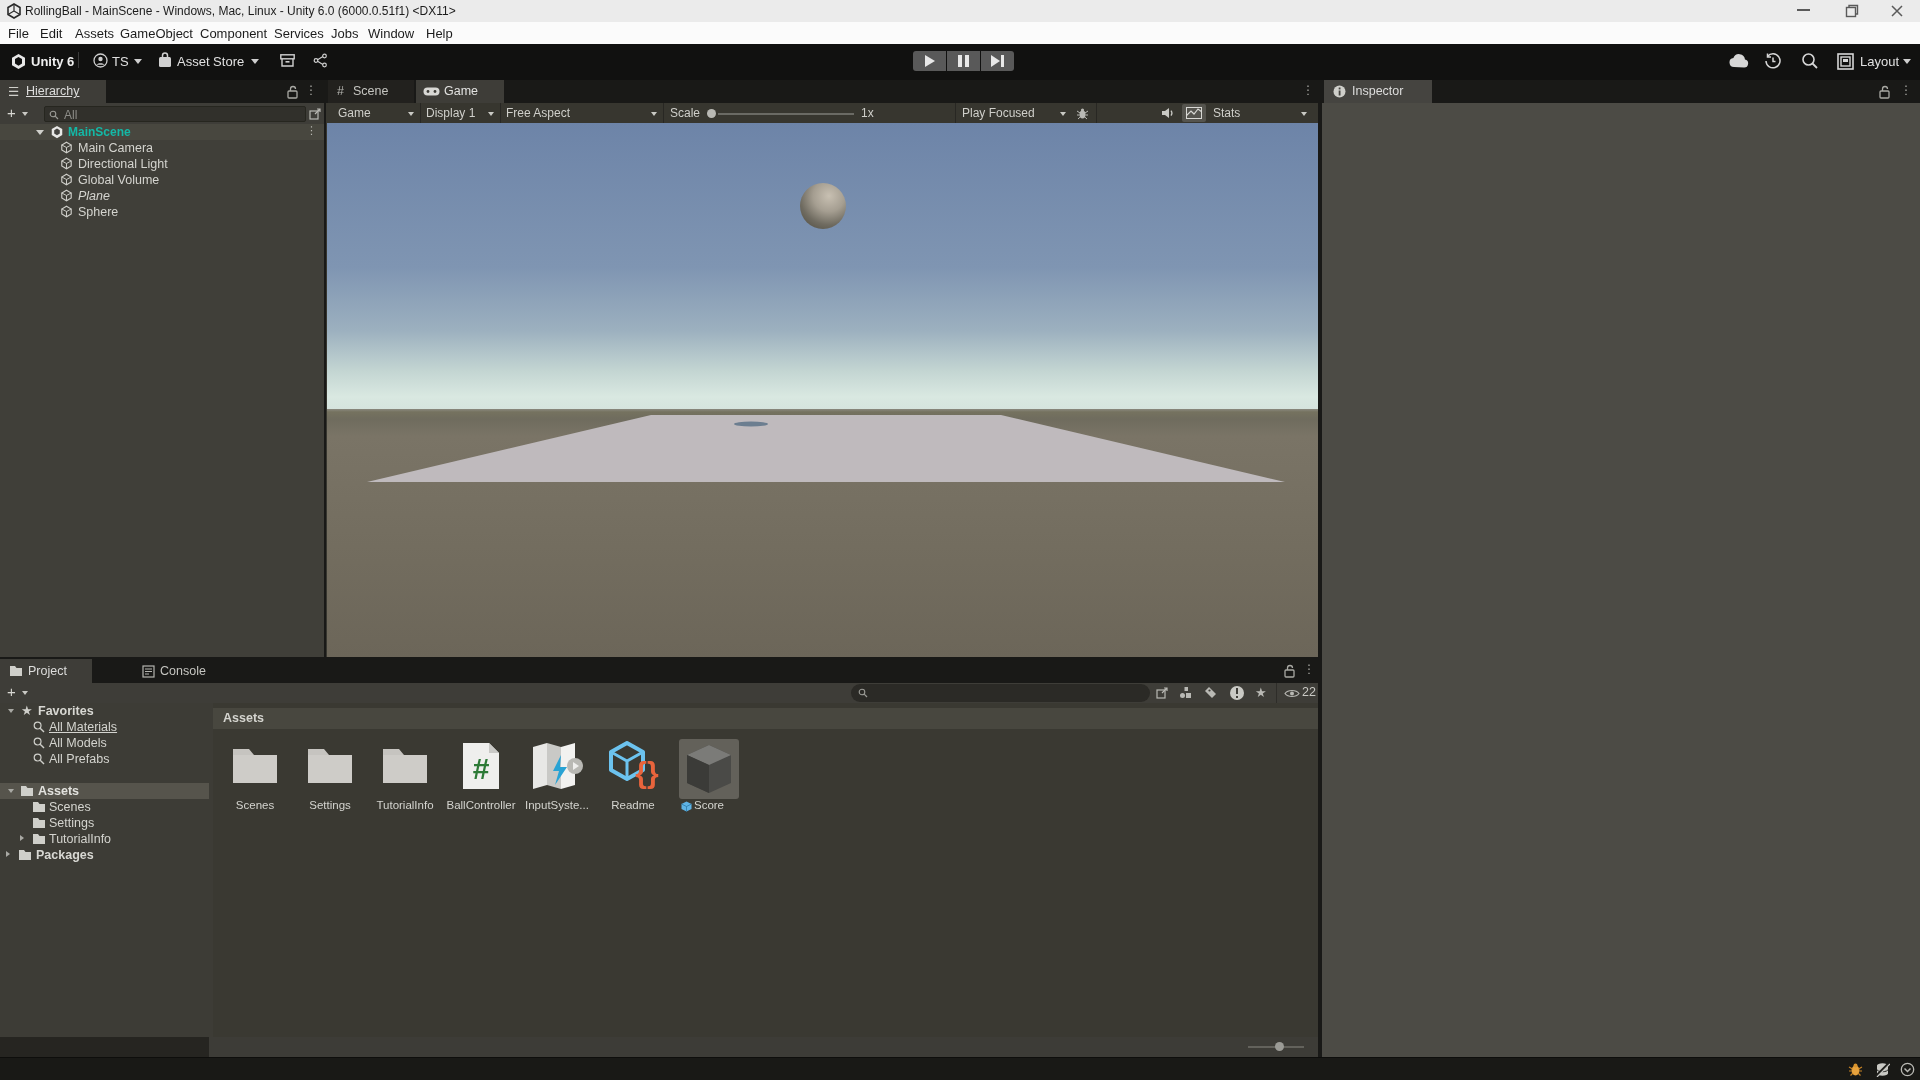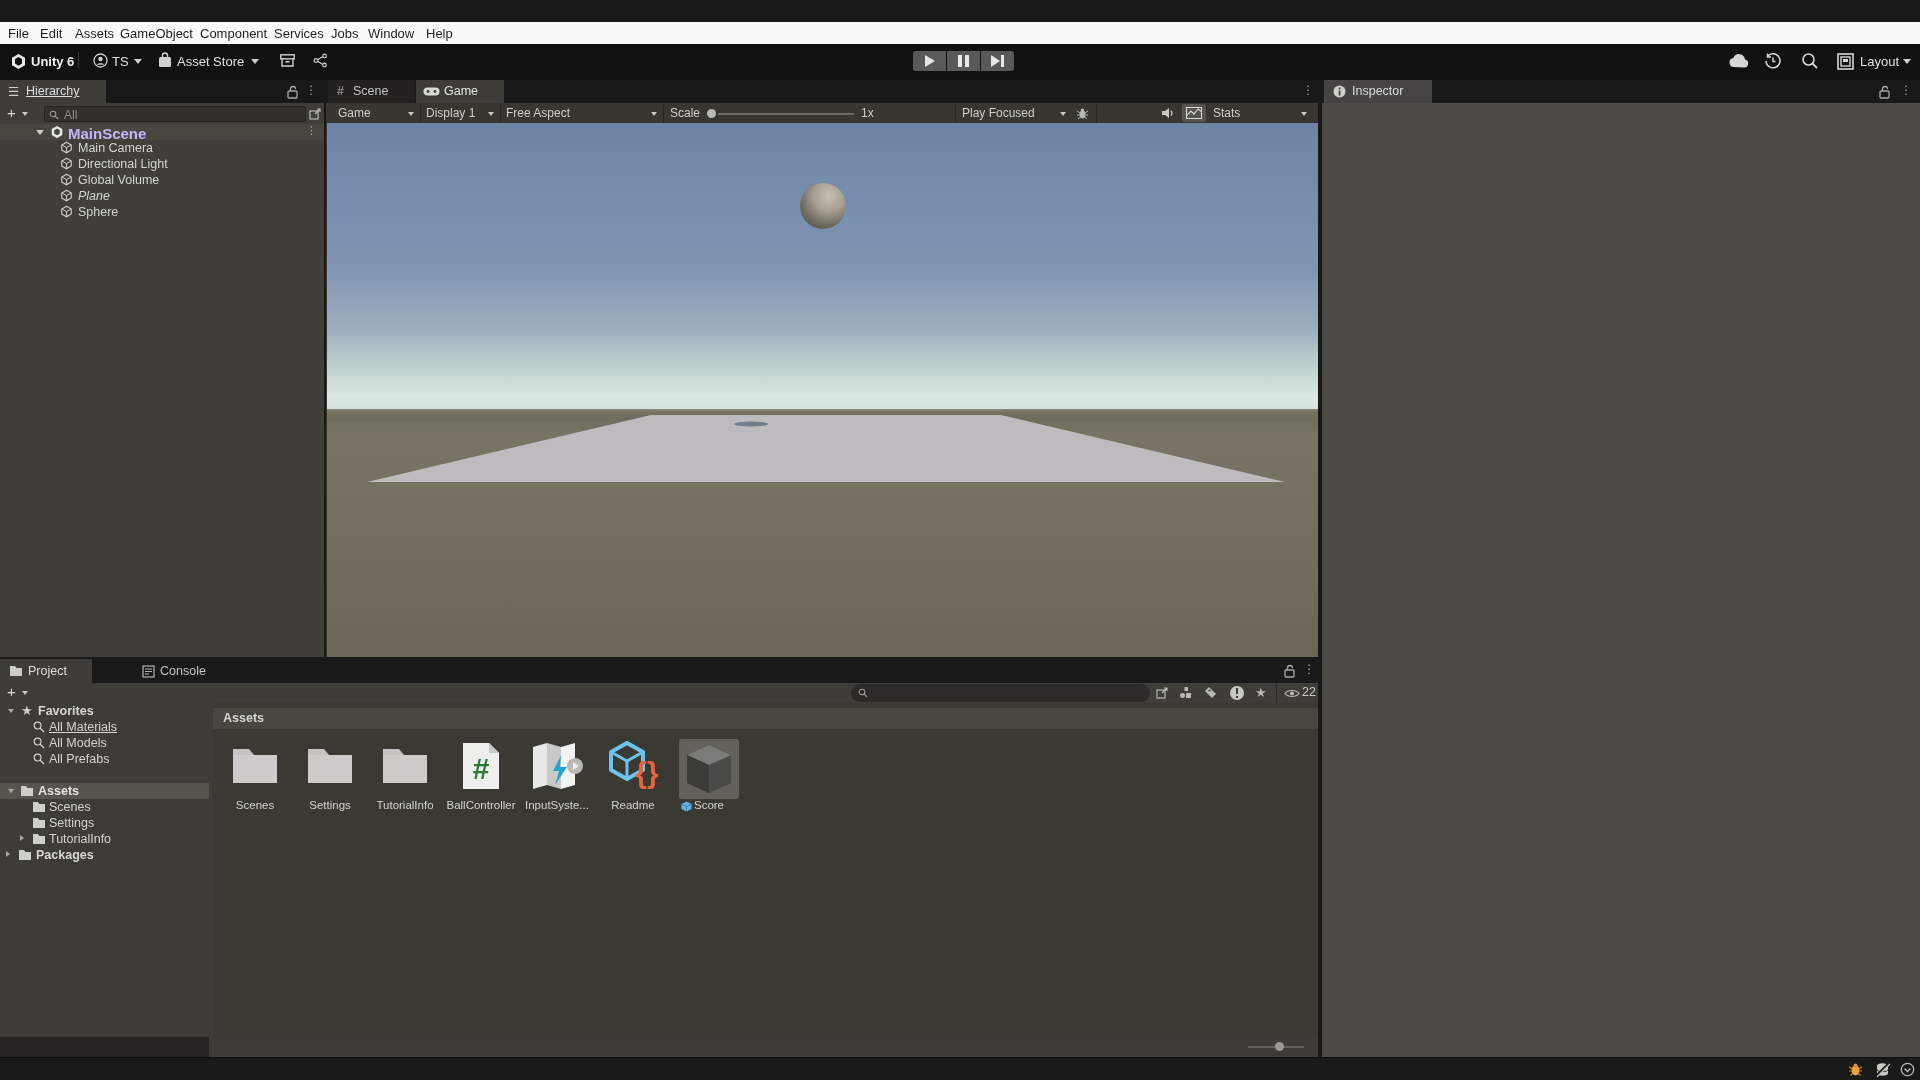--- a/index.html
+++ b/index.html
@@ -5,20 +5,35 @@
   * { margin:0; padding:0; box-sizing:border-box; }
   html,body { width:1920px; height:1080px; overflow:hidden; background:#191917; }
   body { font-family:"Liberation Sans", sans-serif; }
   .abs { position:absolute; }
   #root { position:relative; width:1920px; height:1080px; background:#191917; }
 </style>
 </head>
 <body>
 <div id="root">
 
+  <div class="abs" style="left:0;top:0;width:1920px;height:22px;background:#ebebeb;">
+    <svg class="abs" style="left:6px;top:3px;" width="16" height="16" viewBox="0 0 16 16">
+      <path d="M8 1 L14 4.5 L14 11.5 L8 15 L2 11.5 L2 4.5 Z" fill="none" stroke="#2a2a2a" stroke-width="1.6"></path>
+      <path d="M8 1 L8 8 L2 11.5 M8 8 L14 11.5" stroke="#2a2a2a" stroke-width="1.2" fill="none"></path>
+    </svg>
+    <div class="abs" style="left:25px;top:4px;font-size:12px;color:#1c1c1c;">RollingBall - MainScene - Windows, Mac, Linux - Unity 6.0 (6000.0.51f1) &lt;DX11&gt;</div>
+    <div class="abs" style="left:1797px;top:9px;width:13px;height:2px;background:#5a5a5a;"></div>
+    <svg class="abs" style="left:1845px;top:4px;" width="14" height="14" viewBox="0 0 14 14">
+      <rect x="1.5" y="3.5" width="9" height="9" fill="none" stroke="#5a5a5a" stroke-width="1.4"></rect>
+      <path d="M4 3.5 L4 1.5 L12.5 1.5 L12.5 10 L10.5 10" fill="none" stroke="#5a5a5a" stroke-width="1.4"></path>
+    </svg>
+    <svg class="abs" style="left:1890px;top:4px;" width="14" height="14" viewBox="0 0 14 14">
+      <path d="M2 2 L12 12 M12 2 L2 12" stroke="#5a5a5a" stroke-width="1.5"></path>
+    </svg>
+  </div>
 
   <div class="abs" style="left:0;top:22px;width:1920px;height:22px;background:#fbfbfb;font-size:13px;color:#1c1c1c;">
     <span class="abs" style="left:8px;top:4px;">File</span>
     <span class="abs" style="left:40px;top:4px;">Edit</span>
     <span class="abs" style="left:75px;top:4px;">Assets</span>
     <span class="abs" style="left:120px;top:4px;">GameObject</span>
     <span class="abs" style="left:200px;top:4px;">Component</span>
     <span class="abs" style="left:274px;top:4px;">Services</span>
     <span class="abs" style="left:331px;top:4px;">Jobs</span>
     <span class="abs" style="left:368px;top:4px;">Window</span>
@@ -118,21 +133,21 @@
         <path d="M6 7 L11 2 M11 5 L11 2 L8 2" fill="none" stroke="#b9b9b4" stroke-width="1.2"></path>
       </svg>
     </div>
 
     <div class="abs" style="left:0;top:44px;width:324px;height:16px;background:#48473f;">
       <div class="abs" style="left:36px;top:6px;width:0;height:0;border-left:4px solid transparent;border-right:4px solid transparent;border-top:5px solid #cfcfca;"></div>
       <svg class="abs" style="left:50px;top:1px;" width="14" height="14" viewBox="0 0 16 16">
         <path d="M8 1 L14 4.5 L14 11.5 L8 15 L2 11.5 L2 4.5 Z" fill="#e8e8e6"></path>
         <path d="M8 4 L11.2 5.9 L11.2 9.8 L8 11.7 L4.8 9.8 L4.8 5.9 Z" fill="#454440"></path>
       </svg>
-      <span class="abs" style="left:68px;top:1px;font-size:15px;font-weight:bold;color:#c4b5fd;">MainScene</span>
+      <span class="abs" style="left:68px;top:1px;font-size:12px;font-weight:bold;color:#14b8a6;">MainScene</span>
       <span class="abs" style="left:306px;top:0px;font-size:11px;color:#b9b9b4;">⋮</span>
     </div>
     <div id="htree">
         <div class="abs" style="left:0;top:60px;width:324px;height:16px;">
           <svg class="abs" style="left:60px;top:1px;" width="13" height="13" viewBox="0 0 16 16">
             <path d="M8 1.5 L13.8 4.9 L13.8 11.1 L8 14.5 L2.2 11.1 L2.2 4.9 Z" fill="none" stroke="#cfcfca" stroke-width="1.4"></path>
             <path d="M2.2 4.9 L8 8 L13.8 4.9 M8 8 L8 14.5" fill="none" stroke="#cfcfca" stroke-width="1.2"></path>
           </svg>
           <span class="abs" style="left:78px;top:1px;font-size:12.5px;color:#d4d4cf;">Main Camera</span>
         </div>

